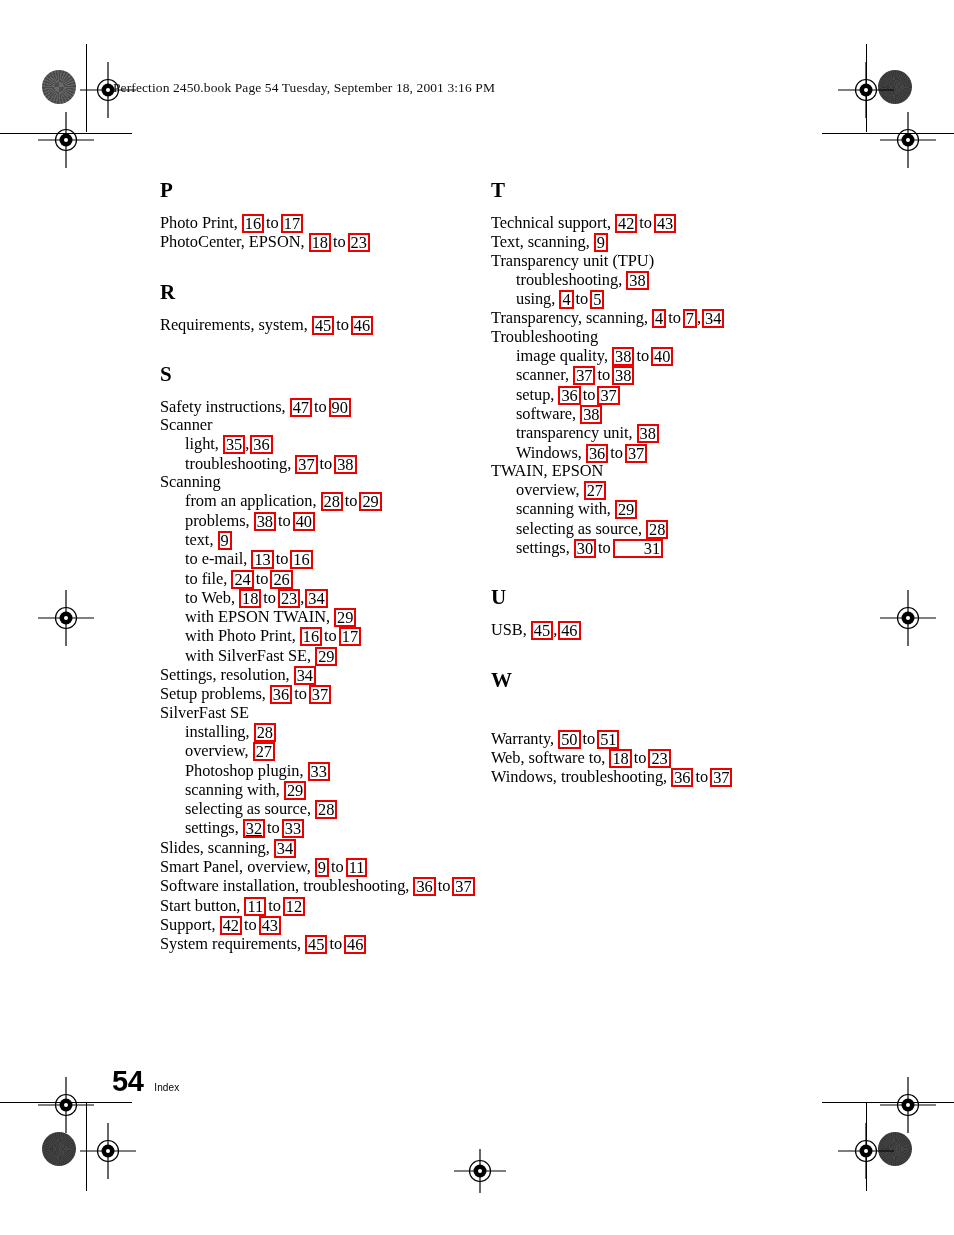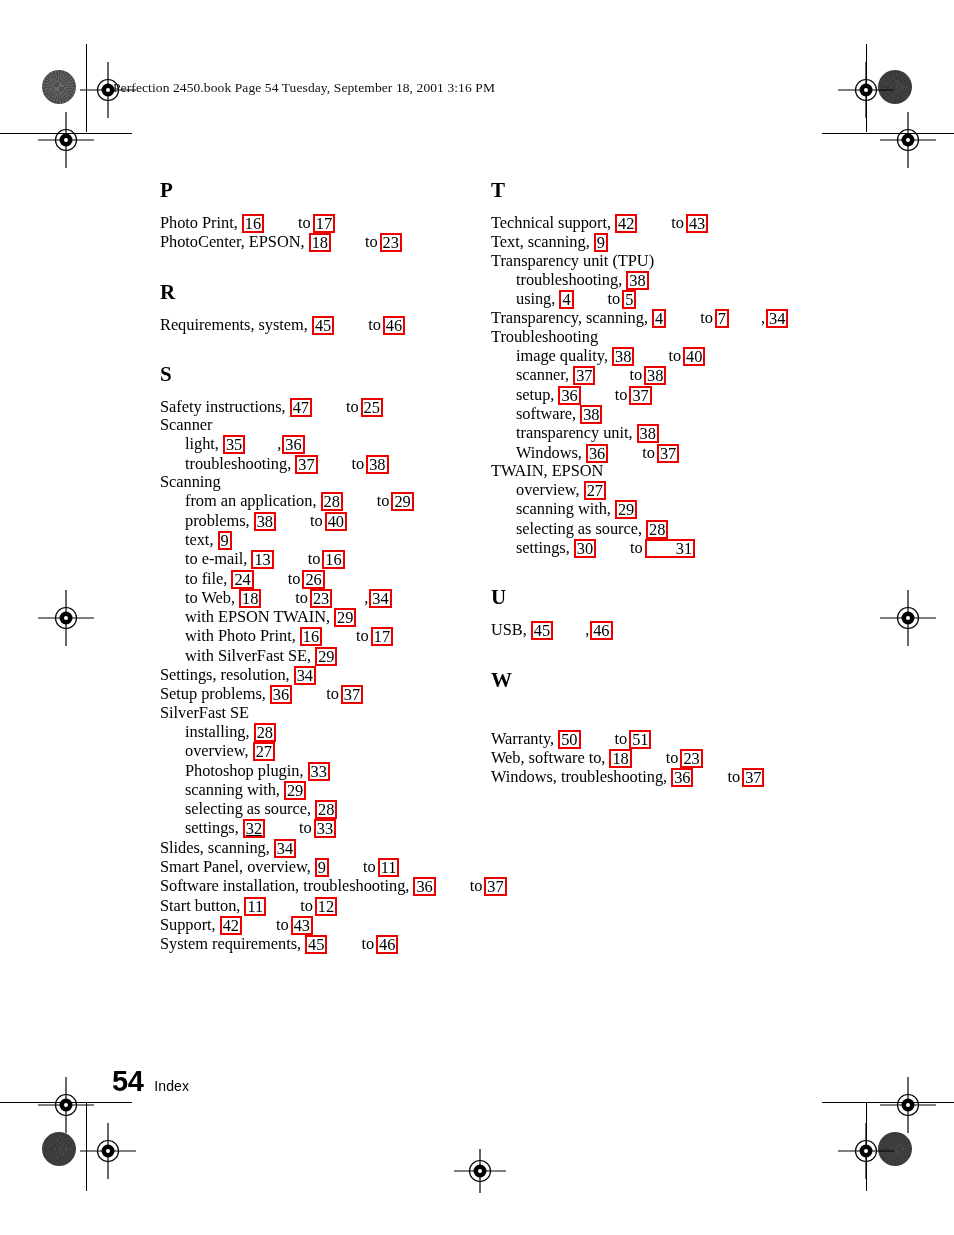--- a/index.html
+++ b/index.html
@@ -104,39 +104,39 @@
   .pg {
     display: inline-block;
     border: 2px solid #ee0000;
     padding: 0 1px;
     line-height: 15px;
     margin: 0 0px;
     position: relative;
     top: 1px;
     background: transparent;
   }
-  .sep { padding: 0 2px; margin-left: 32px; }
+  .sep { padding: 0 2px; }
 
   
   .footer {
     position: absolute;
     left: 112px;
     top: 1065px;
     display: flex;
     align-items: baseline;
     gap: 11px;
     font-family: "Liberation Sans", "DejaVu Sans", sans-serif;
   }
   .folio {
     font-size: 29px;
     font-weight: bold;
     letter-spacing: -0.5px;
   }
   .foot-label {
-    font-size: 14px;
+    font-size: 10px;
     letter-spacing: .1px;
   }
 </style>
 </head>
 <body>
 
 <div id="page">
 
   <div>
 
@@ -288,21 +288,21 @@
           <div class="letter">P</div>
           <div class="entry"><span>Photo Print,</span> <span class="pg" style="border-color: rgb(238, 0, 0);">16</span><span class="sep">to</span><span class="pg" style="border-color: rgb(238, 0, 0);">17</span></div>
           <div class="entry"><span>PhotoCenter, EPSON,</span> <span class="pg" style="border-color: rgb(238, 0, 0);">18</span><span class="sep">to</span><span class="pg" style="border-color: rgb(238, 0, 0);">23</span></div>
         </div>
         <div class="group">
           <div class="letter">R</div>
           <div class="entry"><span>Requirements, system,</span> <span class="pg" style="border-color: rgb(238, 0, 0);">45</span><span class="sep">to</span><span class="pg" style="border-color: rgb(238, 0, 0);">46</span></div>
         </div>
         <div class="group">
           <div class="letter">S</div>
-          <div class="entry"><span>Safety instructions,</span> <span class="pg" style="border-color: rgb(238, 0, 0);">47</span><span class="sep">to</span><span class="pg" style="border-color: rgb(238, 0, 0);">25</span></div>
+          <div class="entry"><span>Safety instructions,</span> <span class="pg" style="border-color: rgb(238, 0, 0);">47</span><span class="sep">to</span><span class="pg" style="border-color: rgb(238, 0, 0);">90</span></div>
           <div class="entry"><span>Scanner</span></div>
           <div class="entry sub"><span>light,</span> <span class="pg" style="border-color: rgb(238, 0, 0);">35</span><span class="sep" style="padding: 0px 1px 0px 0px;">,</span><span class="pg" style="border-color: rgb(238, 0, 0);">36</span></div>
           <div class="entry sub"><span>troubleshooting,</span> <span class="pg" style="border-color: rgb(238, 0, 0);">37</span><span class="sep">to</span><span class="pg" style="border-color: rgb(238, 0, 0);">38</span></div>
           <div class="entry"><span>Scanning</span></div>
           <div class="entry sub"><span>from an application,</span> <span class="pg" style="border-color: rgb(238, 0, 0);">28</span><span class="sep">to</span><span class="pg" style="border-color: rgb(238, 0, 0);">29</span></div>
           <div class="entry sub"><span>problems,</span> <span class="pg" style="border-color: rgb(238, 0, 0);">38</span><span class="sep">to</span><span class="pg" style="border-color: rgb(238, 0, 0);">40</span></div>
           <div class="entry sub"><span>text,</span> <span class="pg" style="border-color: rgb(238, 0, 0);">9</span></div>
           <div class="entry sub"><span>to e-mail,</span> <span class="pg" style="border-color: rgb(238, 0, 0);">13</span><span class="sep">to</span><span class="pg" style="border-color: rgb(238, 0, 0);">16</span></div>
           <div class="entry sub"><span>to file,</span> <span class="pg" style="border-color: rgb(238, 0, 0);">24</span><span class="sep">to</span><span class="pg" style="border-color: rgb(238, 0, 0);">26</span></div>
           <div class="entry sub"><span>to Web,</span> <span class="pg" style="border-color: rgb(238, 0, 0);">18</span><span class="sep">to</span><span class="pg" style="border-color: rgb(238, 0, 0);">23</span><span class="sep" style="padding: 0px 1px 0px 0px;">,</span><span class="pg" style="border-color: rgb(238, 0, 0);">34</span></div>

